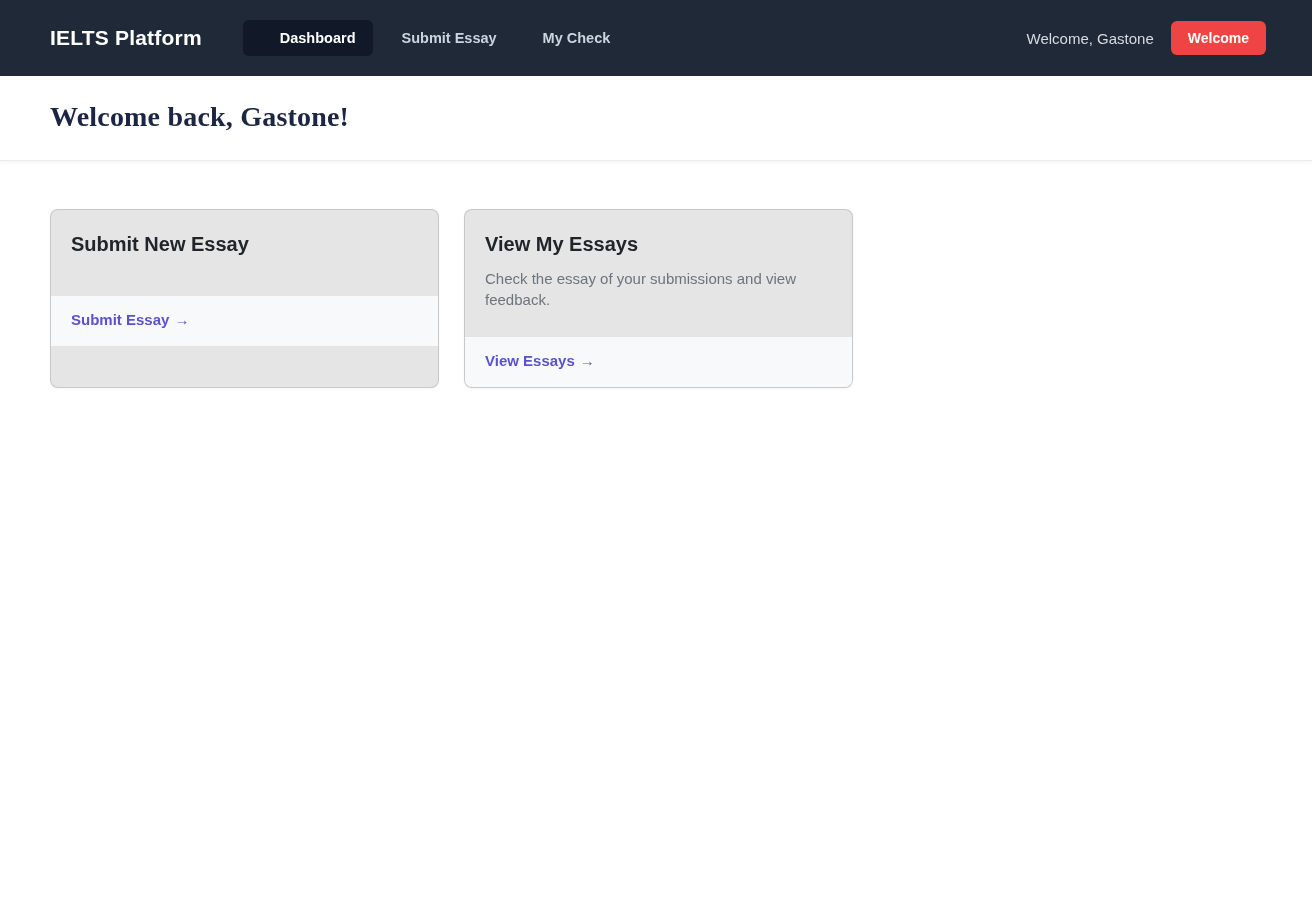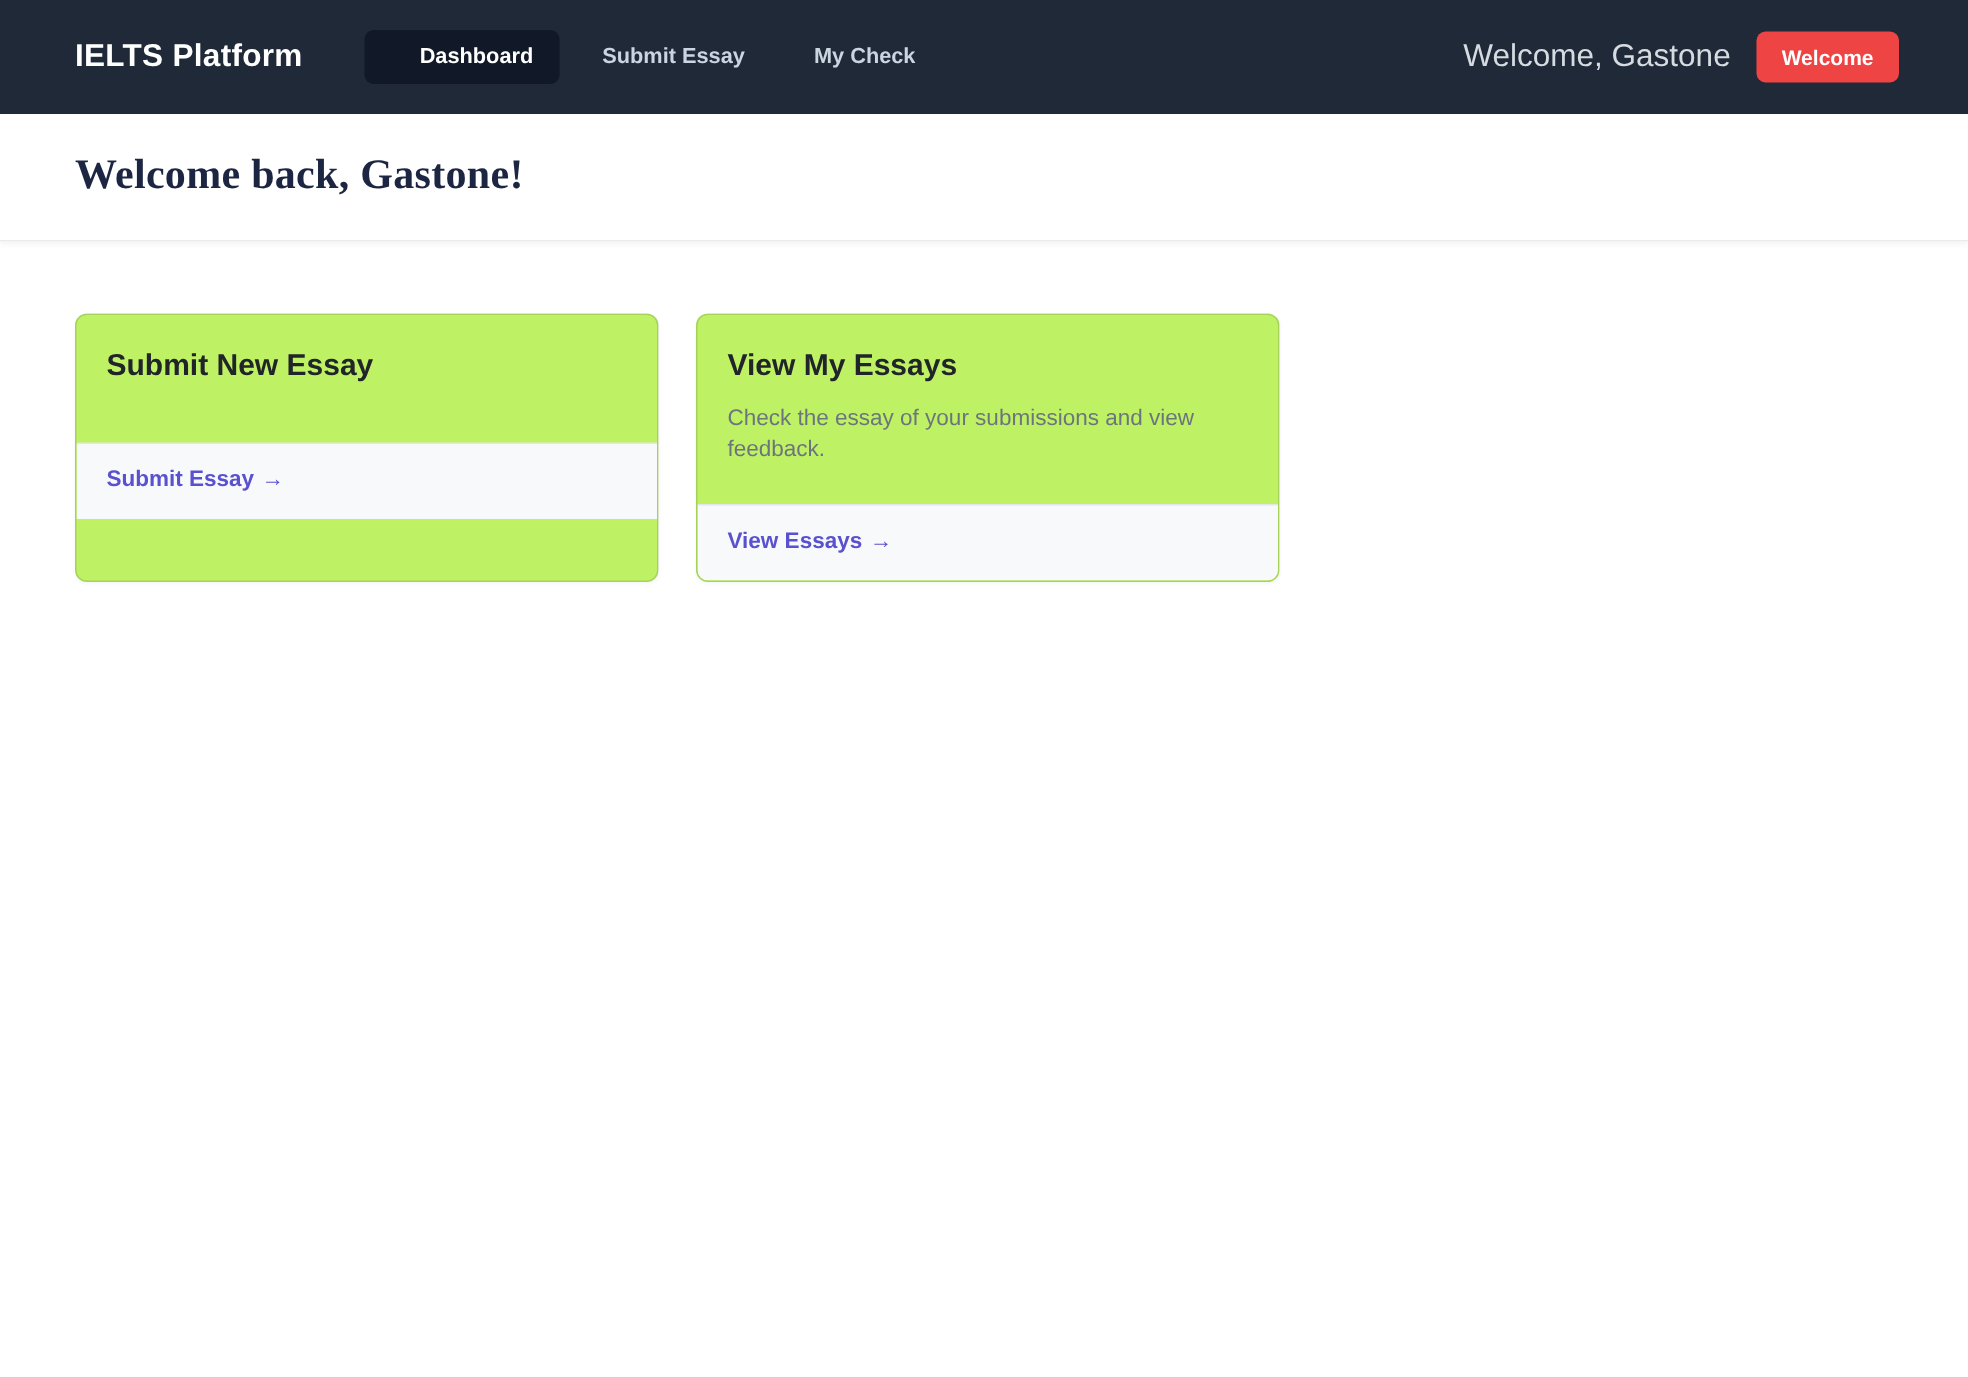--- a/index.html
+++ b/index.html
@@ -47,21 +47,21 @@
     color: #ffffff;
     padding-left: 37px;
   }
   .nav-right {
     display: flex;
     align-items: center;
     gap: 17px;
   }
   .welcome-text {
     color: var(--welcome-color, #d6dbe1);
-    font-size: 21px;
+    font-size: 15px;
   }
   .logout-btn {
     background: var(--logout-bg, #ef4444);
     color: #ffffff;
     border: none;
     font-family: inherit;
     font-size: 14px;
     font-weight: 700;
     padding: 9px 17px;
     border-radius: 6px;
@@ -84,21 +84,21 @@
   }
 
   
   .main {
     padding: 48px 50px;
     display: flex;
     gap: 25px;
   }
   .card {
     width: 389px;
-    background: #bef264;
+    background: #e5e5e5;
     border: 1px solid rgba(0,0,0,0.125);
     border-radius: 8px;
     box-shadow: 0 1px 3px rgba(0,0,0,0.04);
     overflow: hidden;
     display: flex;
     flex-direction: column;
   }
   .card-body {
     padding: 23px 20px 26px 20px;
   }

